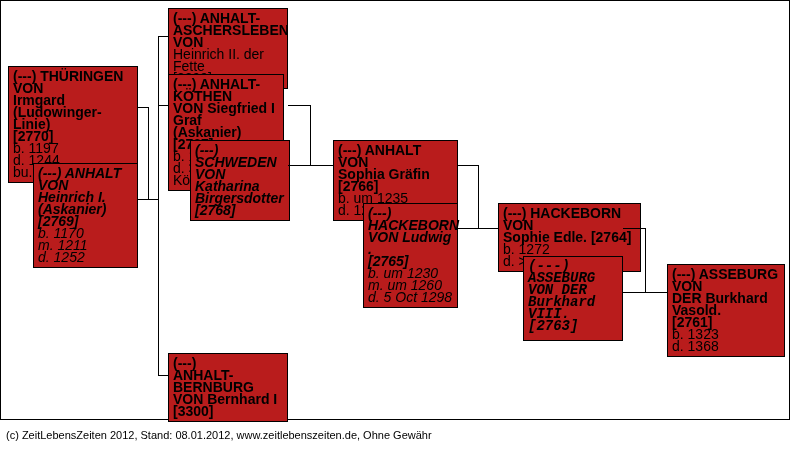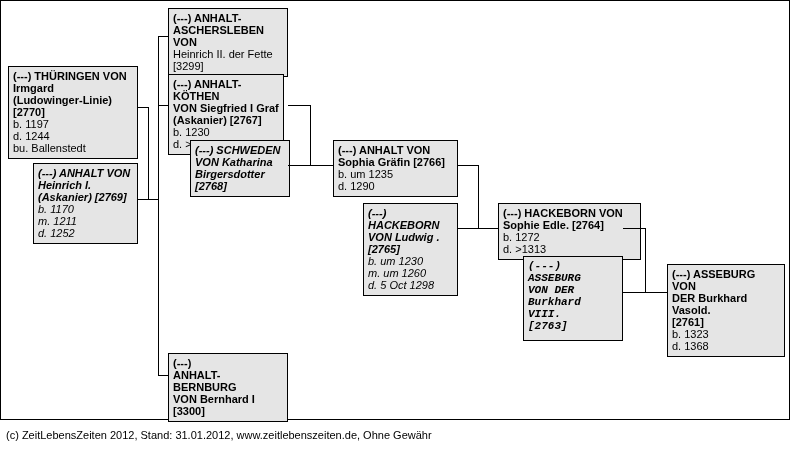--- a/index.html
+++ b/index.html
@@ -16,23 +16,23 @@
   #canvas {
     position: relative;
     width: 792px;
     height: 449px;
     background: #ffffff;
   }
   .node {
     position: absolute;
     box-sizing: border-box;
     border: 1px solid #000000;
-    background: #e5e5e5;
+    background: #b91c1c;
     padding: 3px 4px 4px 4px;
-    font-size: 11px;
+    font-size: 14px;
     line-height: 12px;
     color: #000000;
   }
   .node .hdr {
     font-weight: bold;
     white-space: pre-line;
   }
   .node .det {
     white-space: pre-line;
   }
@@ -160,14 +160,14 @@
       <div class="edge h" style="left: 288px; top: 165px; width: 22px;"></div>
       <div class="edge v" style="left: 478px; top: 165px; height: 63px;"></div>
       <div class="edge h" style="left: 458px; top: 165px; width: 20px;"></div>
       <div class="edge h" style="left: 458px; top: 228px; width: 20px;"></div>
       <div class="edge h" style="left: 478px; top: 228px; width: 20px;"></div>
       <div class="edge v" style="left: 645px; top: 228px; height: 64px;"></div>
       <div class="edge h" style="left: 623px; top: 228px; width: 22px;"></div>
       <div class="edge h" style="left: 623px; top: 292px; width: 22px;"></div>
       <div class="edge h" style="left: 645px; top: 292px; width: 22px;"></div>
     </div>
-  <div id="footer">(c) ZeitLebensZeiten 2012, Stand: 31.01.2012, www.zeitlebenszeiten.de, Ohne Gewähr</div>
+  <div id="footer">(c) ZeitLebensZeiten 2012, Stand: 08.01.2012, www.zeitlebenszeiten.de, Ohne Gewähr</div>
 </div>
 
 </body></html>

